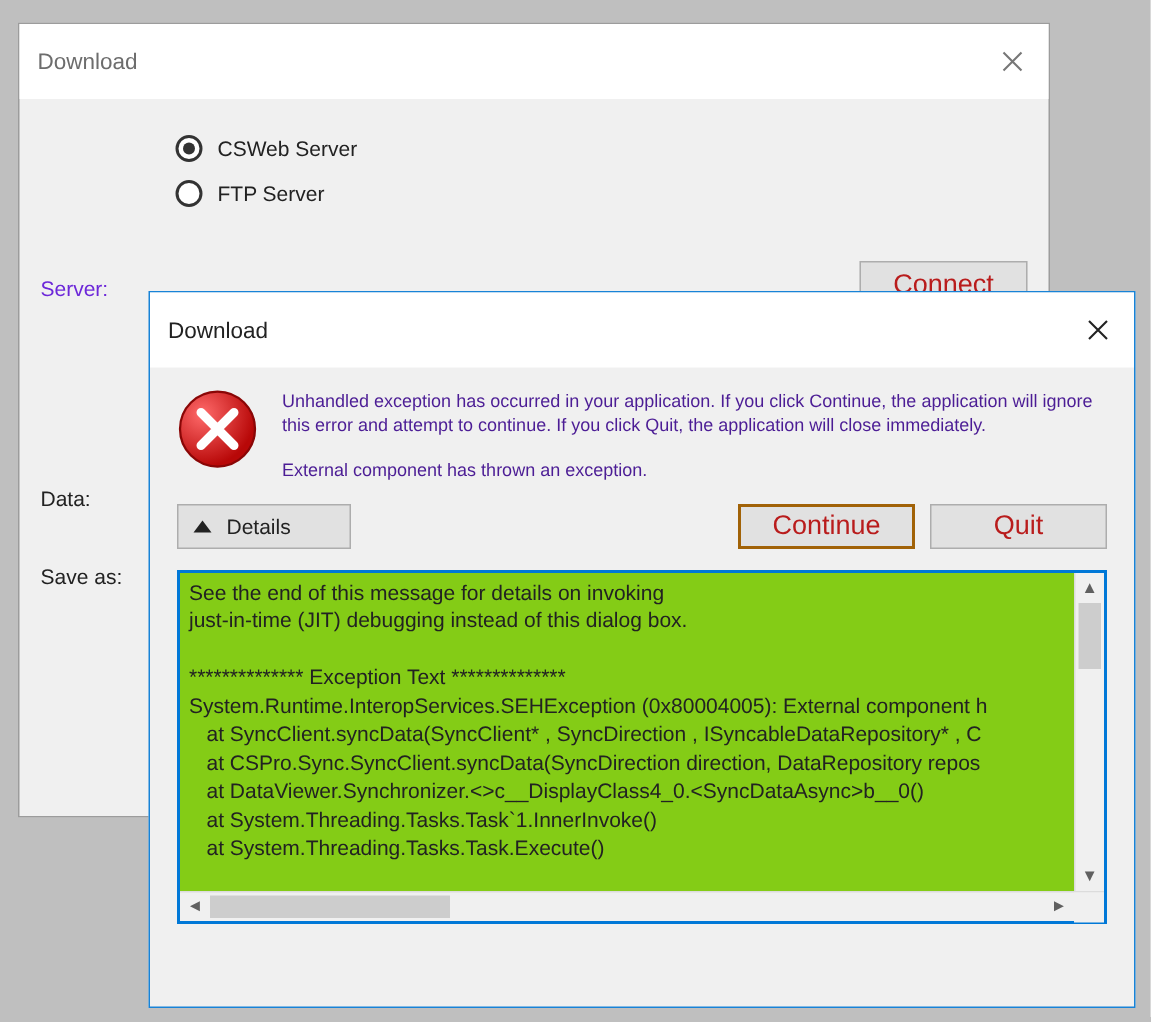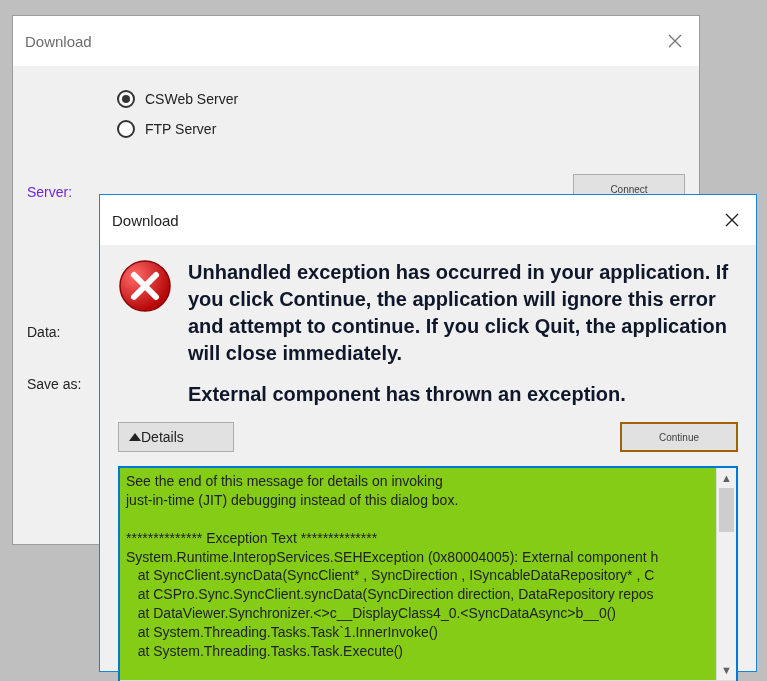--- a/index.html
+++ b/index.html
@@ -81,22 +81,22 @@
     display: flex; justify-content: flex-end;
   }
   .btn {
     min-width: 112px;
     height: 30px;
     background: #e1e1e1;
     border: 1px solid #adadad;
     display: inline-flex;
     align-items: center;
     justify-content: center;
-    font-size: 10px;
-    color: #404040;
+    font-size: 18px;
+    color: #b91c1c;
   }
   .btn.default {
     border: 2px solid #a16207;
   }
   .other-rows {
     margin-top: 120px;
   }
   .other-rows .label-line {
     margin-bottom: 36px;
   }
@@ -115,37 +115,37 @@
     padding: 14px 18px 10px 18px;
   }
   .err-top {
     display: flex;
     gap: 16px;
   }
   .err-icon {
     width: 54px; height: 54px; flex: 0 0 auto;
   }
   .err-text {
-    font-size: 20px;
+    font-size: 12px;
     line-height: 1.35;
-    color: #0f172a;
-    font-weight: bold;
+    color: #4c1d95;
   }
   .err-text .msg1 { margin-bottom: 14px; }
   .err-buttons {
     margin-top: 14px;
     display: flex;
     align-items: center;
   }
   .details-btn {
     width: 116px; height: 30px;
     background: #e1e1e1;
     border: 1px solid #adadad;
     display: inline-flex;
     align-items: center;
+    gap: 10px;
     padding-left: 10px;
     font-size: 14px;
   }
   .arrow-up {
     width: 0; height: 0;
     border-left: 6px solid transparent;
     border-right: 6px solid transparent;
     border-bottom: 8px solid #222;
   }
   .err-buttons .spacer { flex: 1 1 auto; }
@@ -285,20 +285,21 @@
         <div>External component has thrown an exception.</div>
       </div>
     </div>
     <div class="err-buttons">
       <div class="details-btn">
         <span class="arrow-up"></span>
         <span>Details</span>
       </div>
       <div class="spacer"></div>
       <div class="btn default">Continue</div>
+      <div class="btn">Quit</div>
     </div>
     <div class="details-box">
       <div class="details-content">See the end of this message for details on invoking 
 just-in-time (JIT) debugging instead of this dialog box.
 
 ************** Exception Text **************
 System.Runtime.InteropServices.SEHException (0x80004005): External component h
    at SyncClient.syncData(SyncClient* , SyncDirection , ISyncableDataRepository* , C
    at CSPro.Sync.SyncClient.syncData(SyncDirection direction, DataRepository repos
    at DataViewer.Synchronizer.&lt;&gt;c__DisplayClass4_0.&lt;SyncDataAsync&gt;b__0()

